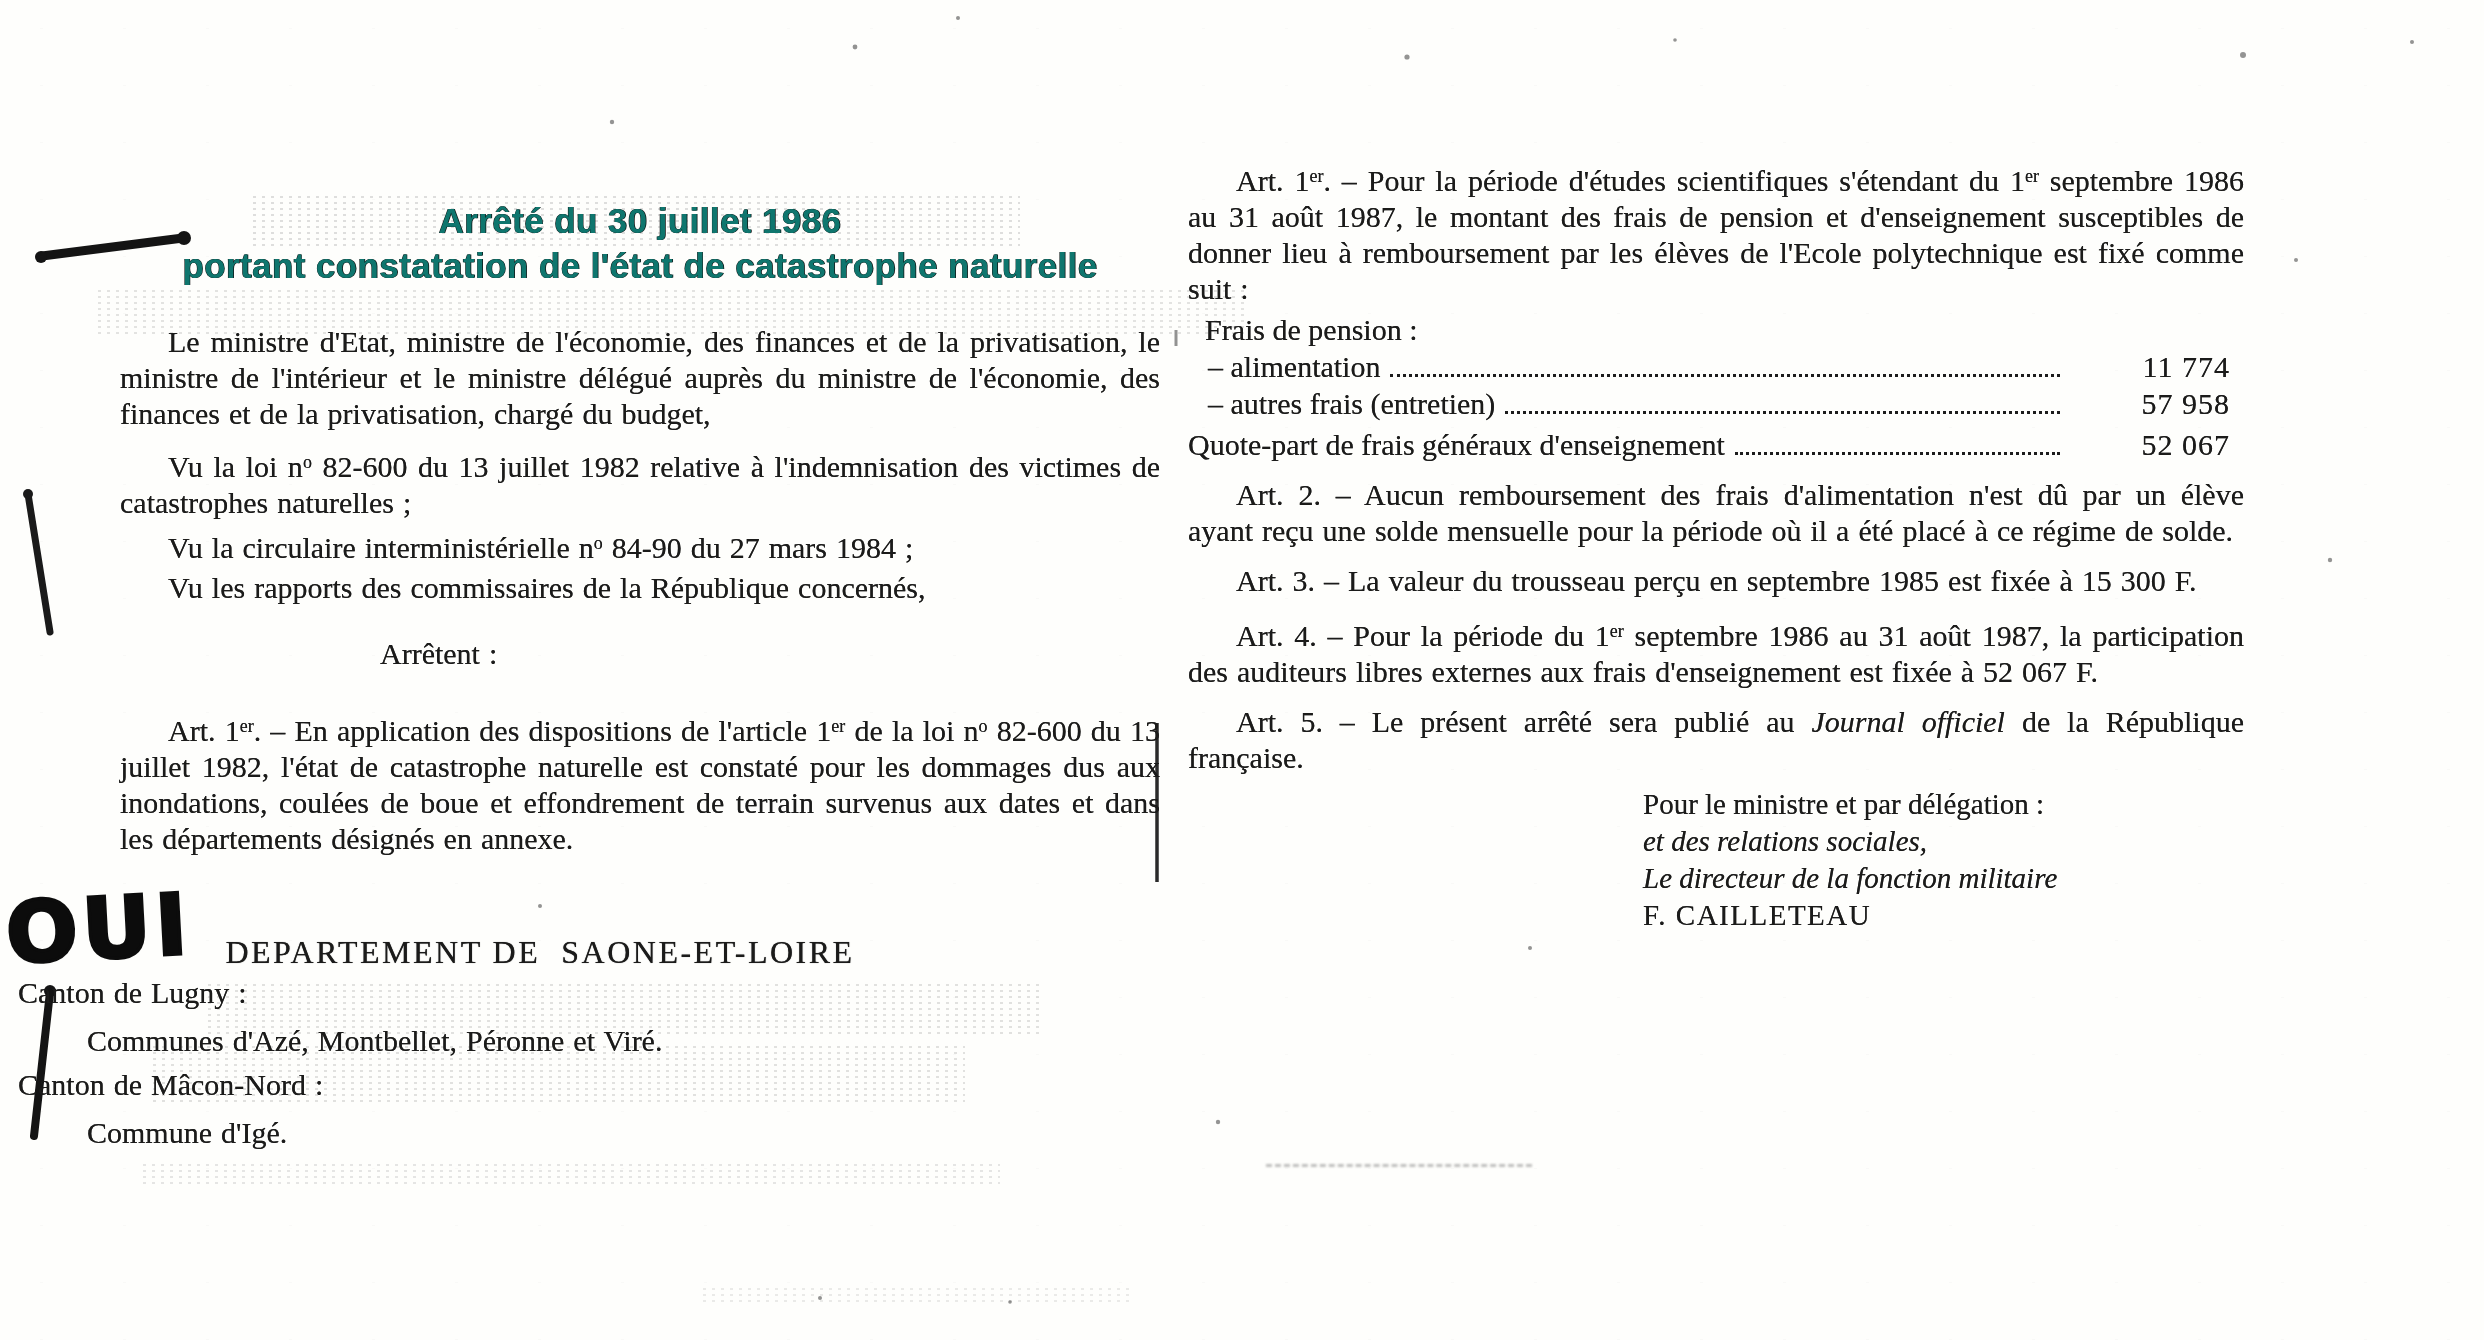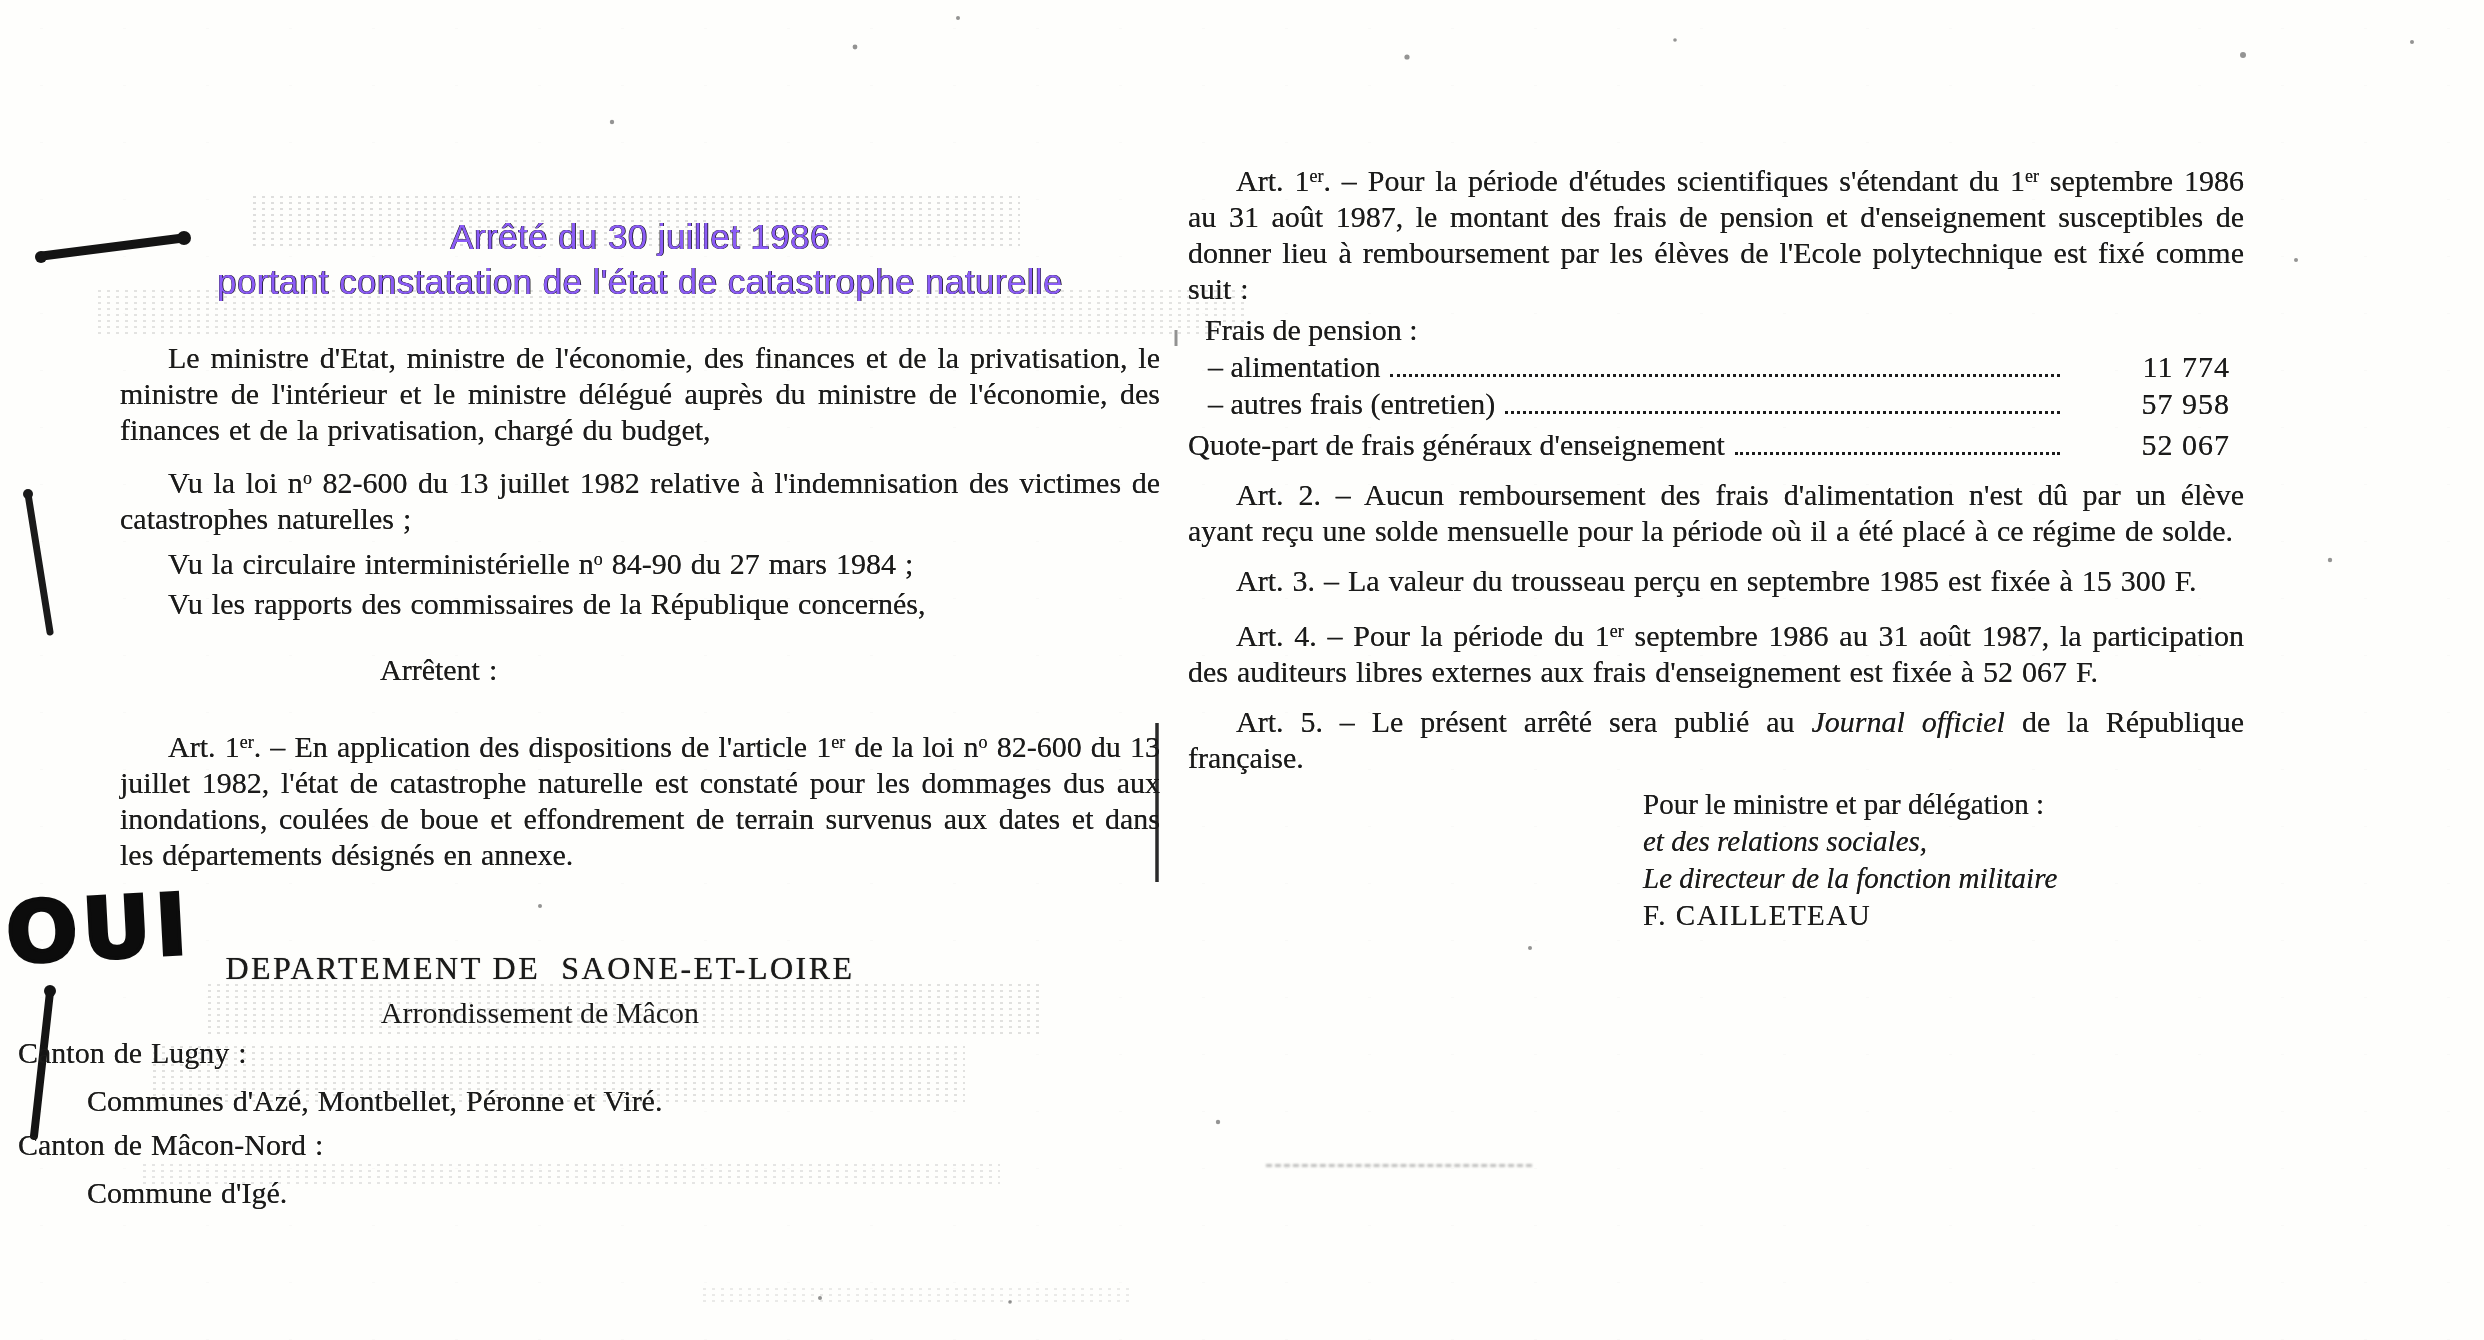--- a/index.html
+++ b/index.html
@@ -21,24 +21,24 @@
     background-image: radial-gradient(rgba(70,70,70,.5) 1px, rgba(0,0,0,0) 1.4px);
     background-size: 83px 57px; opacity: .05;
   }
   .overlay { position: absolute; left: 0; top: 0; pointer-events: none; }
 
   .col { position: absolute; }
   .col-left  { left: 120px; top: 198px; width: 1040px; }
   .col-right { left: 1188px; top: 140px; width: 1056px; }
 
   .title {
-    margin: 16px; text-align: center;
+    margin: 0; text-align: center;
     font-family: "Liberation Sans", sans-serif;
-    font-size: 35px; line-height: 45px; font-weight: 400;
-    letter-spacing: .4px; color: #8b5cf6;
+    font-size: 35px; line-height: 45px; font-weight: 700;
+    letter-spacing: .4px; color: #0f766e;
     text-shadow: .7px 0 #111, -.4px 0 #111;
   }
   .title-line { display: block; }
 
   .body {
     margin: 0; font-size: 30px; line-height: 36px;
     text-align: justify; word-spacing: 1.5px;
     text-shadow: 0 0 .6px rgba(20,20,20,.8);
   }
   .ind { text-indent: 48px; }
@@ -171,21 +171,20 @@
     <p class="body ind mt-line"><span>Vu la circulaire interministérielle n</span><span class="run-sup">o</span><span> 84-90 du 27 mars 1984 ;</span></p>
     <p class="body ind mt-line">Vu les rapports des commissaires de la République concernés,</p>
 
     <p class="body arretent">Arrêtent :</p>
 
     <p class="body ind art1-left"><span>Art. 1</span><span class="run-sup">er</span><span>. – En application des dispositions de l'article 1</span><span class="run-sup">er</span><span> de la loi n</span><span class="run-sup">o</span><span> 82-600 du 13 juillet 1982, l'état de catastrophe naturelle est constaté pour les dommages dus aux inondations, coulées de boue et effondrement de terrain survenus aux dates et dans les départements désignés en annexe.</span></p>
 
     <div class="annex">
       <div class="annex-center">
         <p class="dept">DEPARTEMENT DE  SAONE-ET-LOIRE</p>
-        <p class="arrond">Arrondissement de Mâcon</p>
       </div>
       <p class="body canton">Canton de Lugny :</p>
       <p class="body communes">Communes d'Azé, Montbellet, Péronne et Viré.</p>
       <p class="body canton canton-2">Canton de Mâcon-Nord :</p>
       <p class="body communes">Commune d'Igé.</p>
     </div>
   </div>
 
   <div class="col col-right">
 

